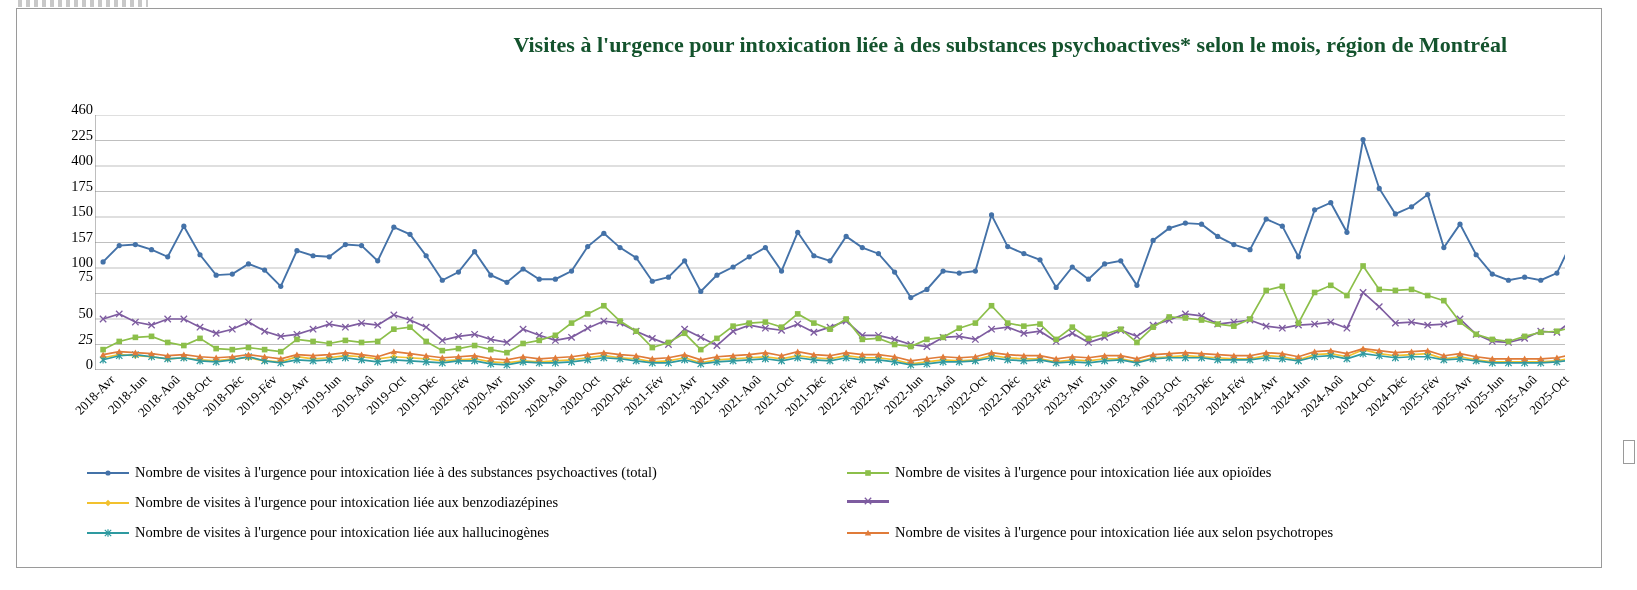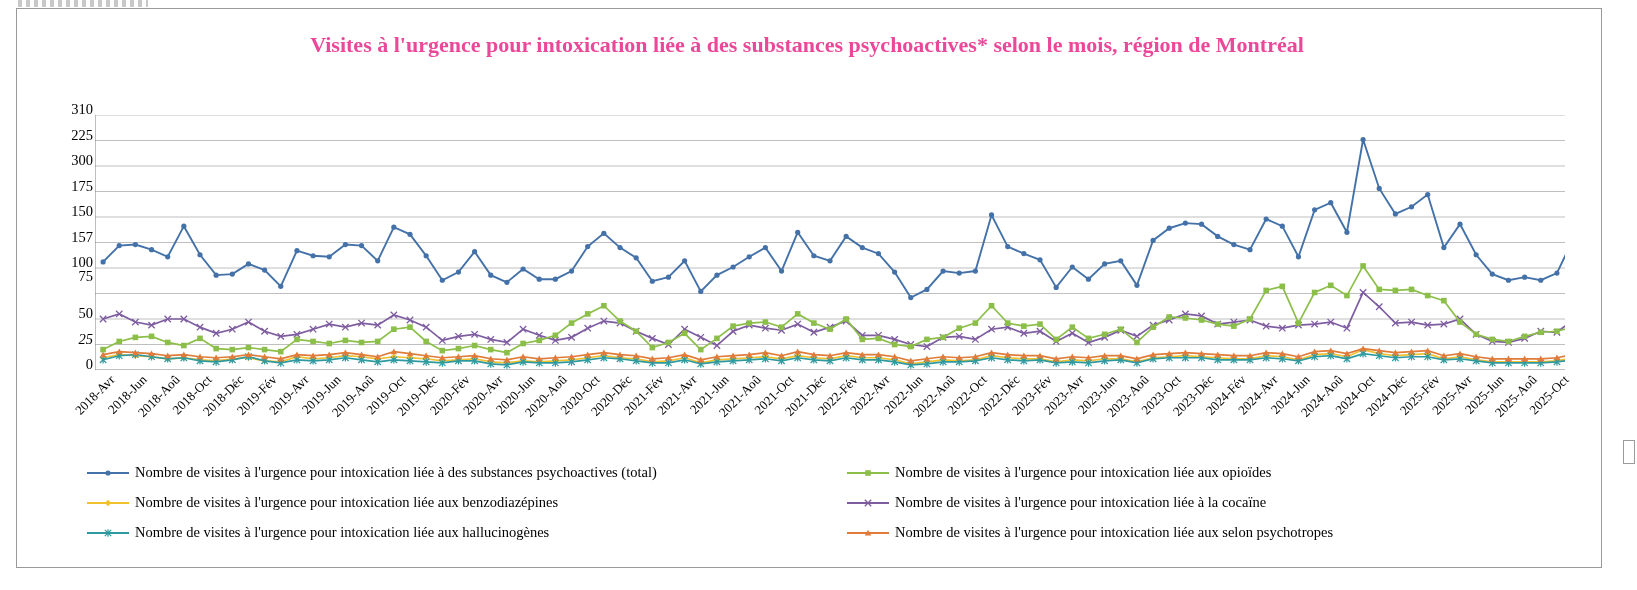--- a/index.html
+++ b/index.html
@@ -49,25 +49,25 @@
     height: 560px;
     border: 1px solid #9a9a9a;
     background: #ffffff;
     box-sizing: border-box;
   }
   .chart-title {
     position: absolute;
     left: 90px;
     top: 22px;
     width: 1400px;
-    text-align: center;
+    text-align: right;
     font-size: 22px;
     font-weight: bold;
     line-height: 1.25;
-    color: #ec4899;
+    color: #14532d;
   }
   
   .plot-wrap {
     position: absolute;
     left: 78px;
     top: 106px;
     width: 1470px;
     height: 255px;
   }
   .plot-area {
@@ -160,23 +160,23 @@
 
     <div class="y-axis-labels">
         <div class="y-tick" style="top: 255px;">0</div>
         <div class="y-tick" style="top: 229.5px; font-style: italic;">25</div>
         <div class="y-tick" style="top: 204px;">50</div>
         <div class="y-tick" style="top: 167px;">75</div>
         <div class="y-tick" style="top: 153px;">100</div>
         <div class="y-tick" style="top: 127.5px;">157</div>
         <div class="y-tick" style="top: 102px;">150</div>
         <div class="y-tick" style="top: 76.5px;">175</div>
-        <div class="y-tick" style="top: 51px;">300</div>
+        <div class="y-tick" style="top: 51px;">400</div>
         <div class="y-tick" style="top: 25.5px;">225</div>
-        <div class="y-tick" style="top: 0px;">310</div>
+        <div class="y-tick" style="top: 0px;">460</div>
       </div>
 
     <div class="plot-wrap">
       <svg class="plot-area" id="plot-svg" width="1470" height="255" viewBox="0 0 1470 255">
           <line x1="0" x2="1470" y1="255" y2="255" stroke="#7f7f7f" stroke-width="1"></line>
           <line x1="0" x2="1470" y1="229.5" y2="229.5" stroke="#bfbfbf" stroke-width="1"></line>
           <line x1="0" x2="1470" y1="204" y2="204" stroke="#bfbfbf" stroke-width="1"></line>
           <line x1="0" x2="1470" y1="178.5" y2="178.5" stroke="#bfbfbf" stroke-width="1"></line>
           <line x1="0" x2="1470" y1="153" y2="153" stroke="#bfbfbf" stroke-width="1"></line>
           <line x1="0" x2="1470" y1="127.5" y2="127.5" stroke="#bfbfbf" stroke-width="1"></line>
@@ -2052,21 +2052,20 @@
           <span class="legend-mark">
             <span class="lm-line" style="background: rgb(126, 92, 160);"></span>
             <span class="lm-sym">
               <svg width="12" height="12">
                 <g>
                   <path d="M2.8,2.8L9.2,9.2M2.8,9.2L9.2,2.8" stroke="#7e5ca0" stroke-width="1.3" fill="none"></path>
                 </g>
               </svg>
             </span>
           </span>
-          <span>Nombre de visites à l'urgence pour intoxication liée à la cocaïne</span>
         </div>
         <div class="legend-item" style="left: 0px; top: 60px;">
           <span class="legend-mark">
             <span class="lm-line" style="background: rgb(46, 154, 160);"></span>
             <span class="lm-sym">
               <svg width="12" height="12">
                 <g>
                   <path d="M2.8,2.8L9.2,9.2M2.8,9.2L9.2,2.8M6,2.2L6,9.8" stroke="#2e9aa0" stroke-width="1.2" fill="none"></path>
                 </g>
               </svg>

